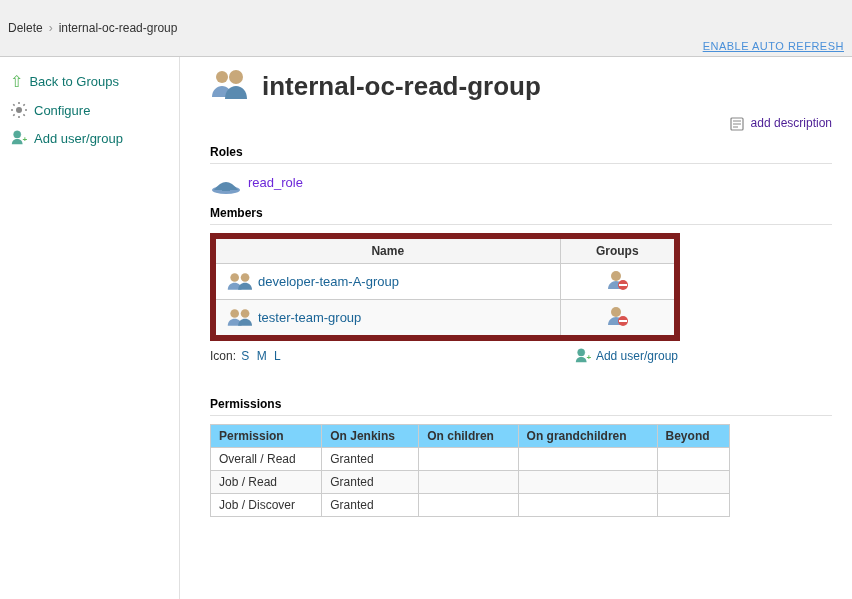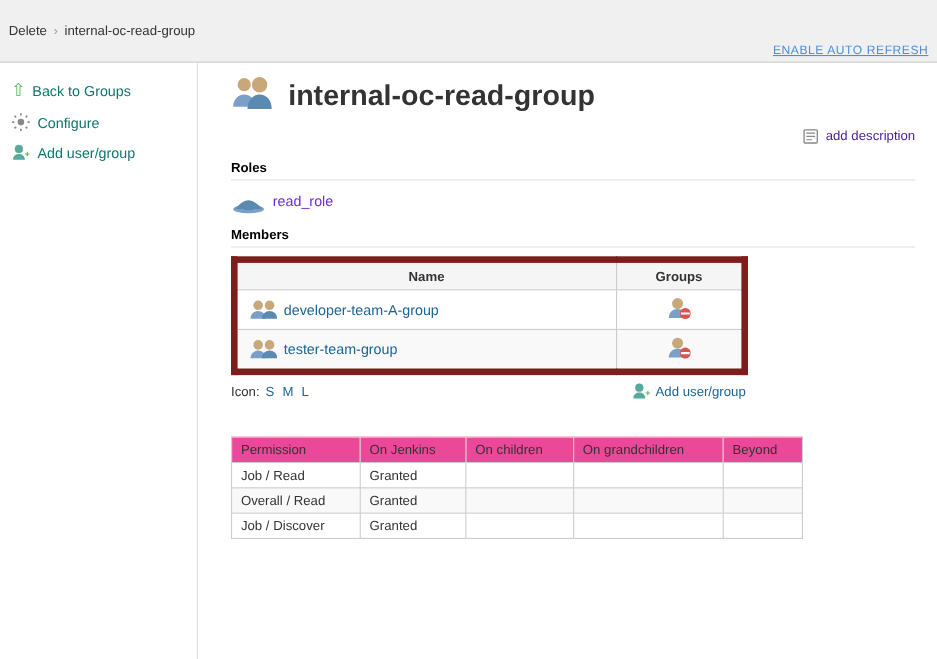--- a/index.html
+++ b/index.html
@@ -124,24 +124,24 @@
 
     
     .permissions-table {
       width: 100%;
       max-width: 520px;
       border-collapse: collapse;
       border: 1px solid #ccc;
       font-size: 12px;
     }
     .permissions-table th {
-      background: #ec4899;
+      background: #7dd3fc;
       border: 1px solid #ccc;
       padding: 4px 8px;
-      font-weight: normal;
+      font-weight: bold;
       text-align: left;
     }
     .permissions-table td {
       border: 1px solid #ccc;
       padding: 4px 8px;
     }
     .permissions-table tr:nth-child(even) { background: #f9f9f9; }
     .arrow-up-symbol { font-size: 16px; color: #5cb85c; }
   </style>
 </head>
@@ -286,40 +286,41 @@
             <circle cx="8" cy="6" r="4" fill="#5a9" stroke="#5a9" stroke-width="0.5"></circle>
             <path d="M2 17c0-4 3-6 6-6s6 2 6 6" fill="#5a9" stroke="none"></path>
             <text x="14" y="14" font-size="9" fill="#5cb85c" font-weight="bold">+</text>
           </svg>
           <span>Add user/group</span>
         </a>
       </div>
     </div>
 
     <div>
+      <div class="section-header">Permissions</div>
       <table class="permissions-table">
         <thead>
           <tr>
             <th>Permission</th>
             <th>On Jenkins</th>
             <th>On children</th>
             <th>On grandchildren</th>
             <th>Beyond</th>
           </tr>
         </thead>
         <tbody id="permissions-tbody">
         <tr>
+              <td>Overall / Read</td>
+              <td>Granted</td>
+              <td></td>
+              <td></td>
+              <td></td>
+            </tr>
+            <tr>
               <td>Job / Read</td>
-              <td>Granted</td>
-              <td></td>
-              <td></td>
-              <td></td>
-            </tr>
-            <tr>
-              <td>Overall / Read</td>
               <td>Granted</td>
               <td></td>
               <td></td>
               <td></td>
             </tr>
             <tr>
               <td>Job / Discover</td>
               <td>Granted</td>
               <td></td>
               <td></td>

